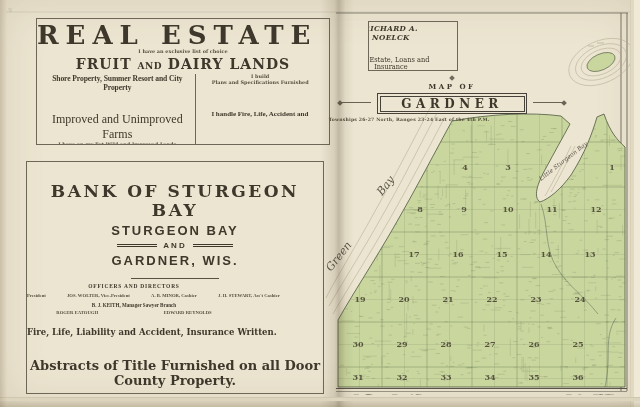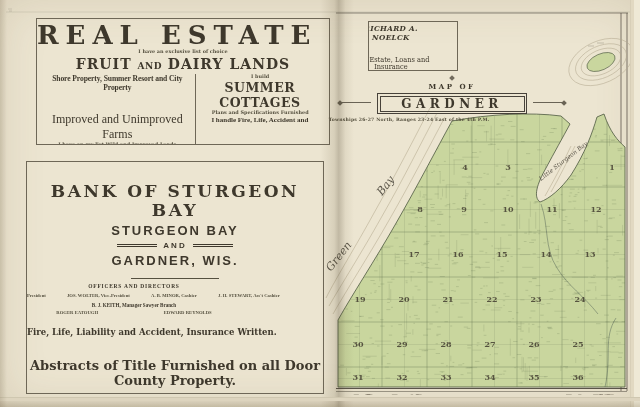--- a/index.html
+++ b/index.html
@@ -37,21 +37,21 @@
   .ad1-title{margin-top:3px;font-size:26px;letter-spacing:7px;font-weight:600;text-align:left;line-height:1.05;}
   .tiny-c{text-align:center;font-size:6px;transform:scale(.82);transform-origin:50% 0;font-weight:600;color:var(--ink-soft);line-height:1.05;}
   .ad1-fruit{text-align:center;font-weight:700;font-size:14px;letter-spacing:1px;line-height:1.0;margin-top:1px;}
   .ad1-fruit .and{font-size:9px;letter-spacing:.5px;}
   .ad1-cols{display:flex;margin-top:3px;padding:0 5px;}
   .col-l{flex:1.18;border-right:1px solid var(--border);padding:0 4px 2px 2px;text-align:center;}
   .col-r{flex:1;padding:0 2px;text-align:center;}
   .l1{font-size:7.6px;font-weight:700;letter-spacing:-.1px;font-family:"Liberation Serif",serif;}
   .l2{font-size:12px;font-weight:400;margin-top:20px;font-family:"Liberation Serif",serif;}
   .r2{font-size:12.5px;font-weight:600;letter-spacing:.5px;}
-  .r45{font-size:7px;font-weight:700;font-family:"Liberation Serif",serif;line-height:1.2;}
+  .r45{font-size:7px;font-weight:700;font-family:"Liberation Serif",serif;line-height:1.2;margin-top:24px;}
   .ad1-list{text-align:center;font-size:6.5px;font-weight:700;margin-top:3px;}
 
   
   .bank{left:26px;top:161px;width:298px;height:233px;}
   .bank-title{margin-top:20px;font-size:17px;font-weight:600;letter-spacing:2.5px;text-align:center;line-height:1.1;}
   .bank-city1{margin-top:4px;text-align:center;font:700 13px "Liberation Sans",sans-serif;letter-spacing:2px;}
   .bank-and{margin-top:3px;display:flex;justify-content:center;align-items:center;gap:6px;}
   .bank-and .bar{width:40px;height:3px;border-top:1px solid var(--ink);border-bottom:1px solid var(--ink);}
   .bank-and .t{font:700 8px "Liberation Sans",sans-serif;letter-spacing:2px;}
   .bank-city2{margin-top:3px;text-align:center;font:700 13px "Liberation Sans",sans-serif;letter-spacing:2px;}
@@ -196,21 +196,20 @@
     </div>
     <div class="ad1-cols">
       <div class="col-l">
         <div class="l1">Shore Property, Summer Resort and City Property</div>
         <div class="l2">Improved and Unimproved Farms</div>
         <div class="tiny-c">I have on my list Wild and Improved Lands</div>
         <div class="tiny-c">in other States</div>
       </div>
       <div class="col-r">
         <div class="tiny-c">I build</div>
-        <div class="r2">SUMMER COTTAGES</div>
         <div class="tiny-c">Plans and Specifications Furnished</div>
         <div class="r45">I handle Fire, Life, Accident and</div>
       </div>
     </div>
     <div class="ad1-list">List your property with me</div>
 
   </div>
 
   <div class="abs box bank">
     <div class="bank-title">BANK OF STURGEON BAY</div>

